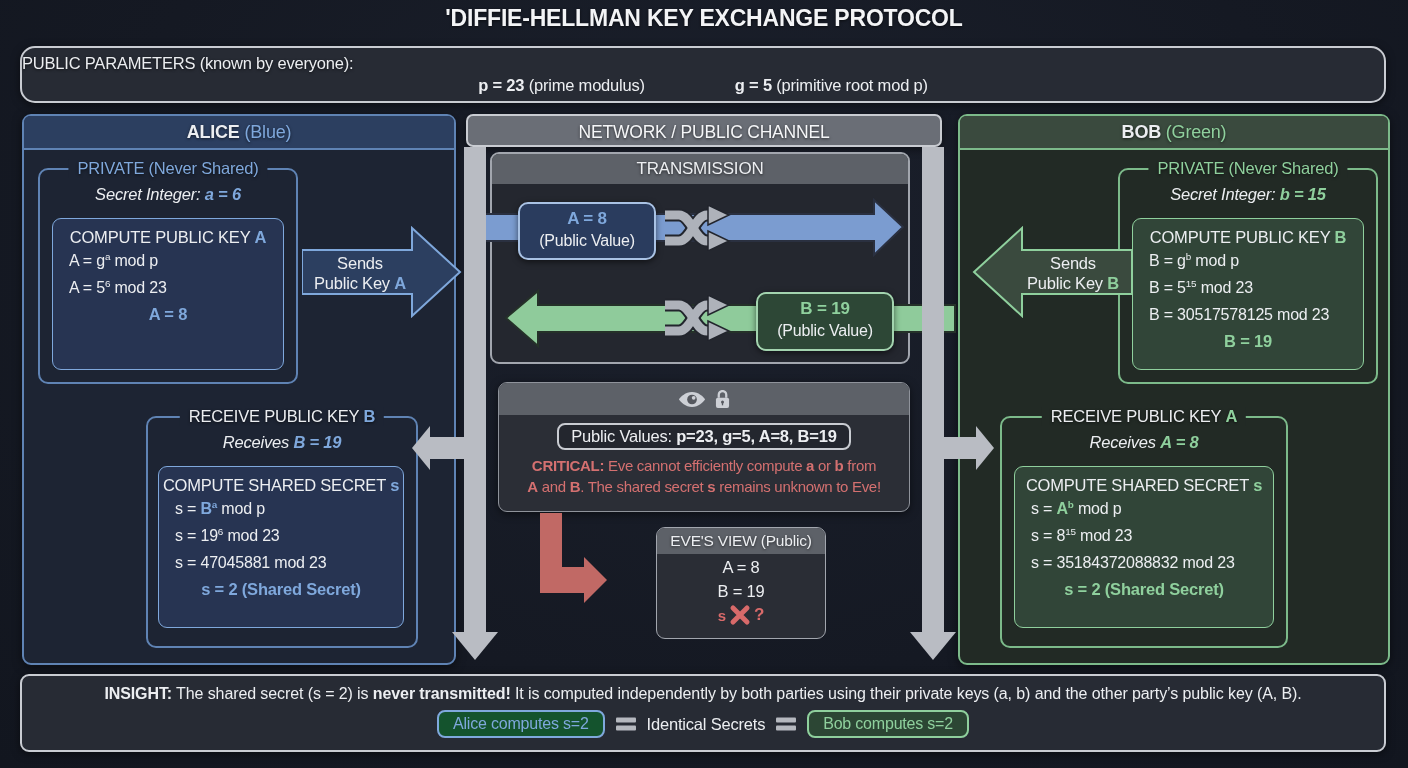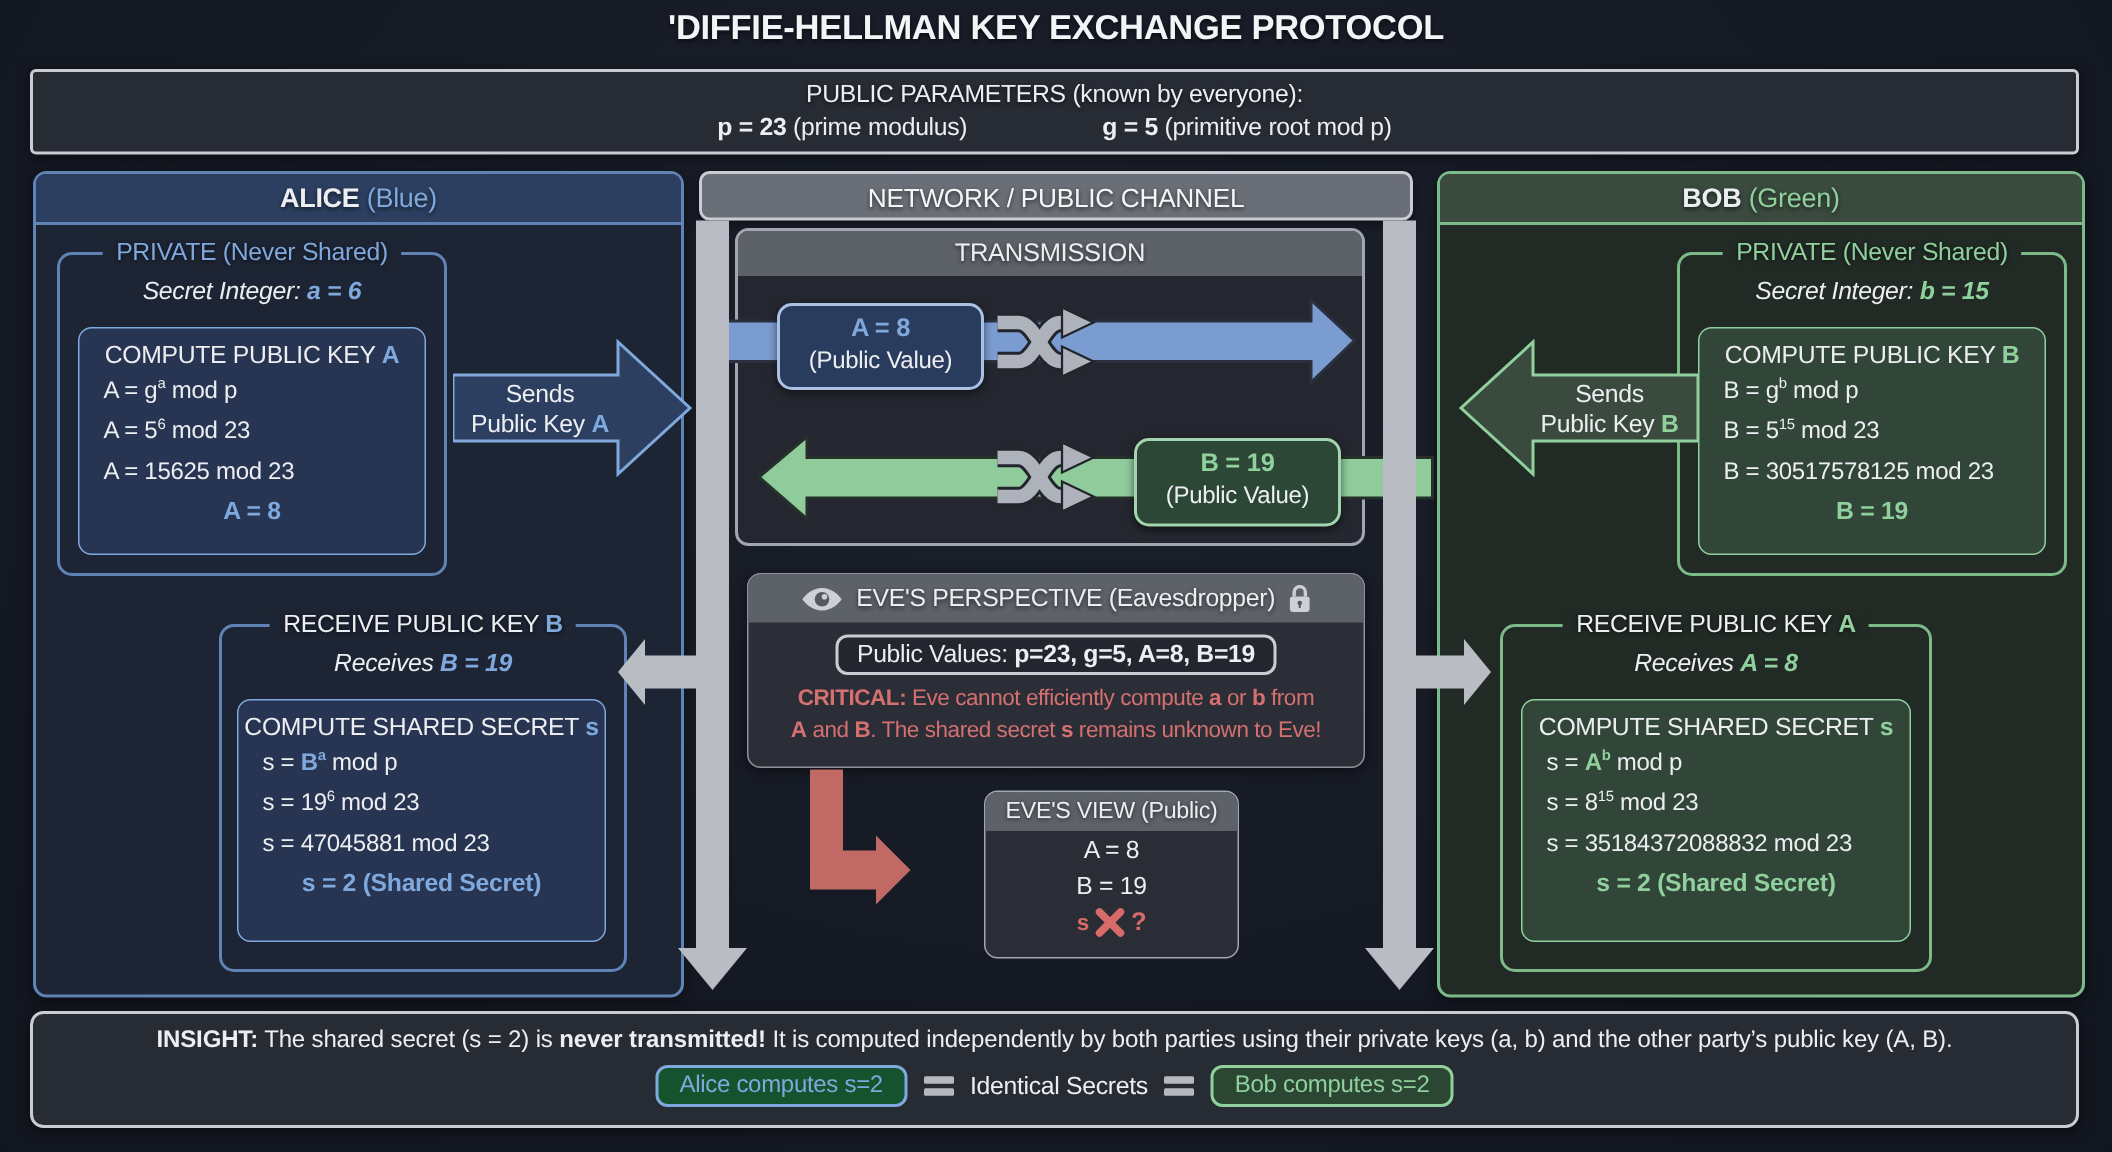--- a/index.html
+++ b/index.html
@@ -7,21 +7,21 @@
     background:radial-gradient(ellipse at 50% 30%, #1b202c 0%, #151923 60%, #12161f 100%);
     font-family:"Liberation Sans","DejaVu Sans",sans-serif;color:#eceef1;letter-spacing:-.2px;}
   .abs{position:absolute;}
   .shadowed{text-shadow:0 1px 3px rgba(0,0,0,.6);}
   .b{font-weight:700;}
   .h{color:var(--hl);}
   sup{font-size:62%;line-height:0;}
 
   .title{left:0;top:5px;width:100%;text-align:center;font-size:23px;font-weight:700;color:#f3f4f6;}
 
-  .params{left:20px;top:46px;width:1362px;height:53px;background:#272b34;border:2px solid #c9ccd2;border-radius:4px;text-align:center;box-shadow:0 2px 8px rgba(0,0,0,.5);}
+  .params{left:20px;top:46px;width:1362px;height:53px;background:#272b34;border:2px solid #c9ccd2;border-radius:15px;text-align:left;box-shadow:0 2px 8px rgba(0,0,0,.5);}
   .params .ph{margin-top:6px;font-size:16.5px;}
   .params .prow{display:flex;justify-content:center;gap:90px;margin-top:3px;font-size:16.5px;}
 
   .panel{position:absolute;border:2px solid;border-radius:9px;box-shadow:0 2px 10px rgba(0,0,0,.5);}
   .panel-header{height:32px;line-height:32px;text-align:center;font-size:18px;border-bottom:2px solid;border-radius:6px 6px 0 0;}
   .alice{left:22px;top:114px;width:430px;height:547px;border-color:#5f83b4;background:#1d2433;--hl:#7fa8dc;}
   .alice .panel-header{background:#2c3f60;border-color:#5f83b4;}
   .bob{left:958px;top:114px;width:428px;height:547px;border-color:#7cba8a;background:#222a25;--hl:#8fd09d;}
   .bob .panel-header{background:#3a4a3e;border-color:#7cba8a;}
 
@@ -115,21 +115,20 @@
   <div class="panel alice">
     <div class="panel-header shadowed rich"><span class="b">ALICE</span><span class="h"> (Blue)</span></div>
 
     <div class="fieldset a-private">
       <div class="legend colored shadowed">PRIVATE (Never Shared)</div>
       <div class="secret rich"><span>Secret Integer: </span><span class="b h">a = 6</span></div>
       <div class="compute a-computeA">
         <div class="ct rich"><span>COMPUTE PUBLIC KEY </span><span class="b h">A</span></div>
         <div class="eq rich"><span>A = g</span><sup>a</sup><span> mod p</span></div>
         <div class="eq rich"><span>A = 5</span><sup>6</sup><span> mod 23</span></div>
-        <div class="eq rich"><span>A = 15625 mod 23</span></div>
         <div class="res rich"><span class="b h">A = 8</span></div>
       </div>
     </div>
 
     <svg class="abs a-send-svg" width="162" height="92" viewBox="0 0 162 92">
       <polygon points="0,24 110,24 110,2 158,46 110,90 110,68 0,68" fill="#2c3f60" stroke="#7fa8dc" stroke-width="2"></polygon>
     </svg>
     <div class="abs send-txt a-send-txt">
       <div>Sends</div>
       <div class="rich"><span>Public Key </span><span class="b h">A</span></div>
@@ -224,21 +223,20 @@
     <polygon points="44,0 65,10 44,20" fill="#aeb2ba" stroke="#22252d" stroke-width="1.5"></polygon>
   </svg>
 
   <div class="abs eve">
     <div class="eve-header">
       <svg width="28" height="17" viewBox="0 0 30 18">
         <path d="M15 1 C8 1 3 6 1 9 C3 12 8 17 15 17 C22 17 27 12 29 9 C27 6 22 1 15 1 Z" fill="#cdd0d6"></path>
         <circle cx="15" cy="9" r="5.2" fill="#55585f"></circle>
         <circle cx="16.8" cy="7.2" r="2" fill="#cdd0d6"></circle>
       </svg>
-      <span class="shadowed">EVE'S PERSPECTIVE (Eavesdropper)</span>
       <svg width="15" height="19" viewBox="0 0 16 20">
         <path d="M4 8 V5 a4 4 0 0 1 8 0 v3" fill="none" stroke="#cdd0d6" stroke-width="2.4"></path>
         <rect x="1" y="8" width="14" height="11" rx="2" fill="#cdd0d6"></rect>
         <circle cx="8" cy="12.6" r="1.6" fill="#55585f"></circle>
         <rect x="7.3" y="13" width="1.4" height="3.2" fill="#55585f"></rect>
       </svg>
     </div>
     <div class="eve-pill rich"><span>Public Values: </span><span class="b">p=23, g=5, A=8, B=19</span></div>
     <div class="eve-critical">
       <div class="rich"><span class="b">CRITICAL:</span><span> Eve cannot efficiently compute </span><span class="b">a</span><span> or </span><span class="b">b</span><span> from</span></div>

